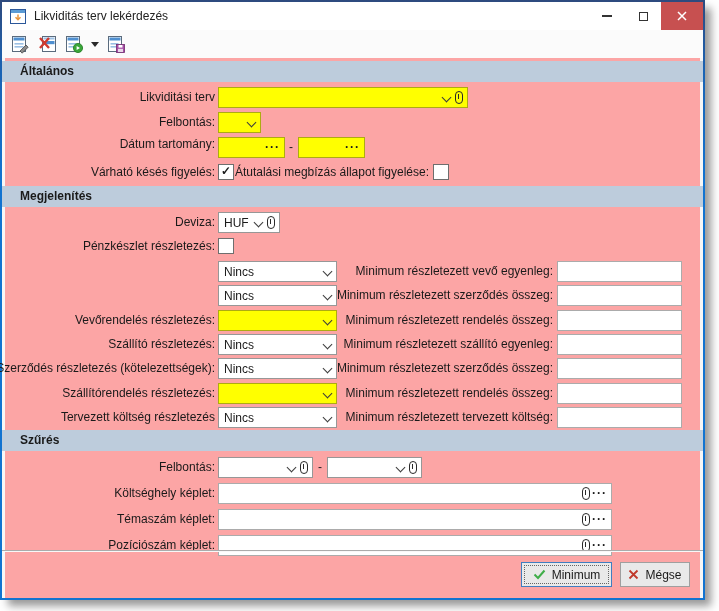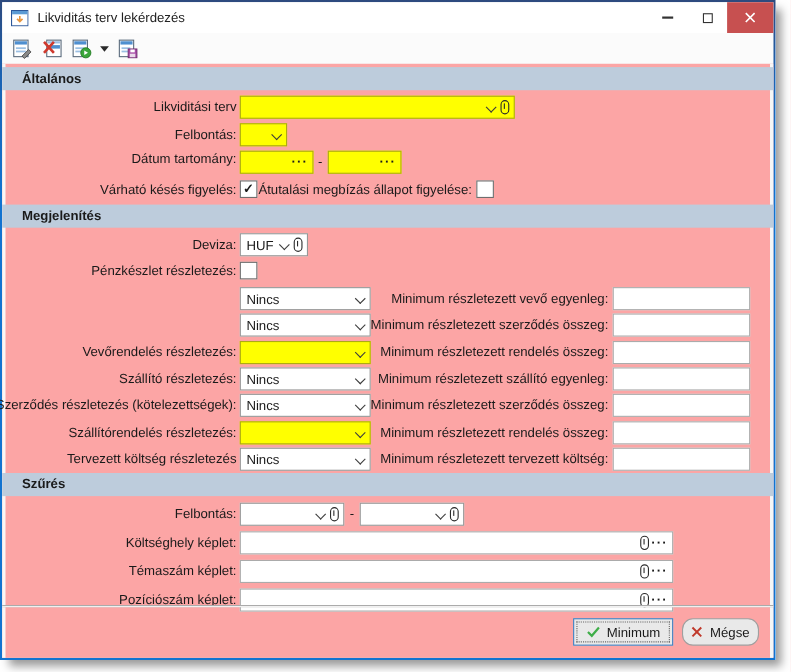--- a/index.html
+++ b/index.html
@@ -63,21 +63,21 @@
   .checkbox{position:absolute;width:16px;height:16px;background:#fff;border:1px solid #6e6e6e;
     box-sizing:border-box;text-align:center;line-height:13px;font-size:12px;font-weight:bold;color:#1a1a1a;}
 
   .dash{position:absolute;width:10px;text-align:center;line-height:21px;}
 
   .push-btn{position:absolute;box-sizing:border-box;background:linear-gradient(#ececec,#dedede);
     border:1px solid #9f9f9f;text-align:center;display:flex;align-items:center;justify-content:center;gap:6px;}
   .btn-mai{line-height:21px;}
   .btn-ok{border:1px solid #3f7ec0;background:#e9e9e9;position:absolute;}
   .btn-ok::after{content:"";position:absolute;left:2px;top:2px;right:2px;bottom:2px;border:1px dotted #666;pointer-events:none;}
-  .btn-cancel{background:#e9e9e9;border-radius:10px;}
+  .btn-cancel{background:#e9e9e9;}
 
   .footer-sep{position:absolute;left:0;right:0;height:1px;background:#ababab;border-bottom:1px solid #f8f8f8;}
 </style>
 </head>
 <body>
 
 <div class="window">
   <div class="win-inner">
 
     <div class="titlebar">

